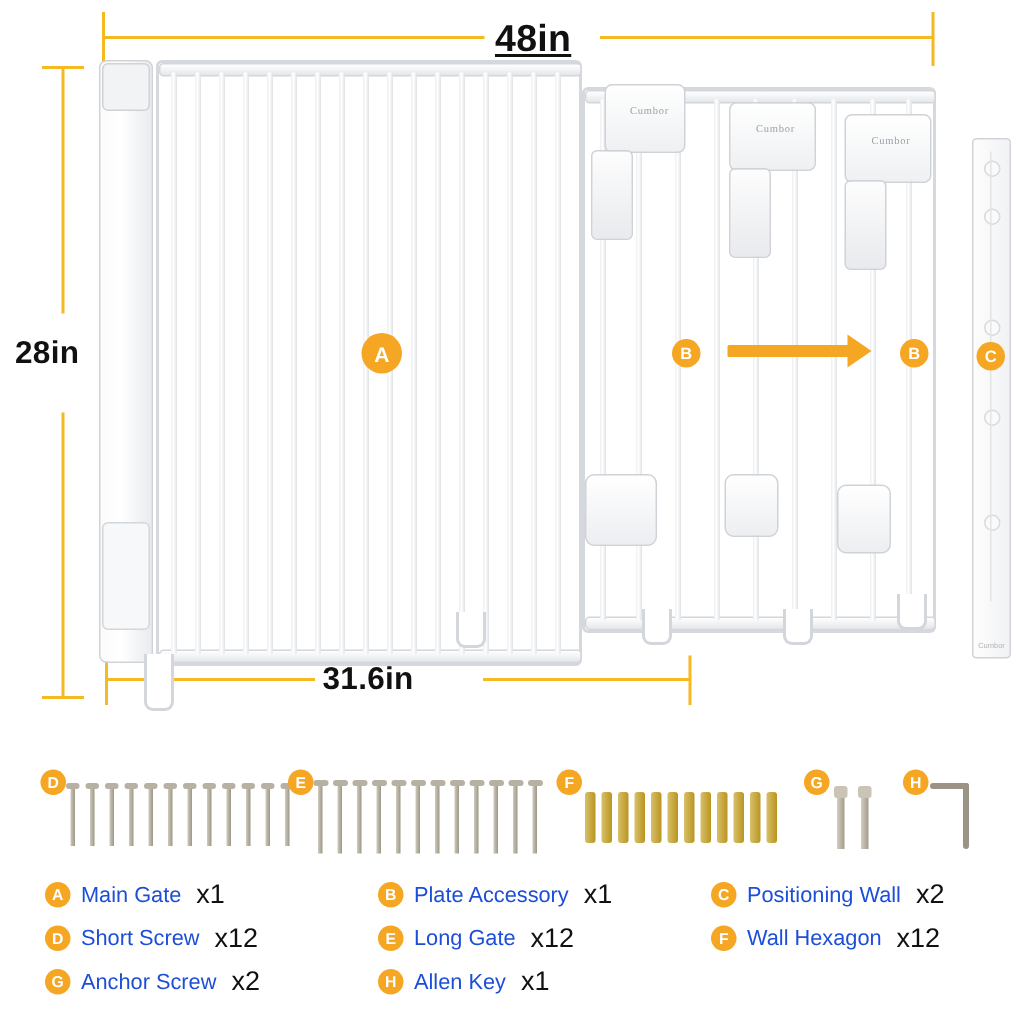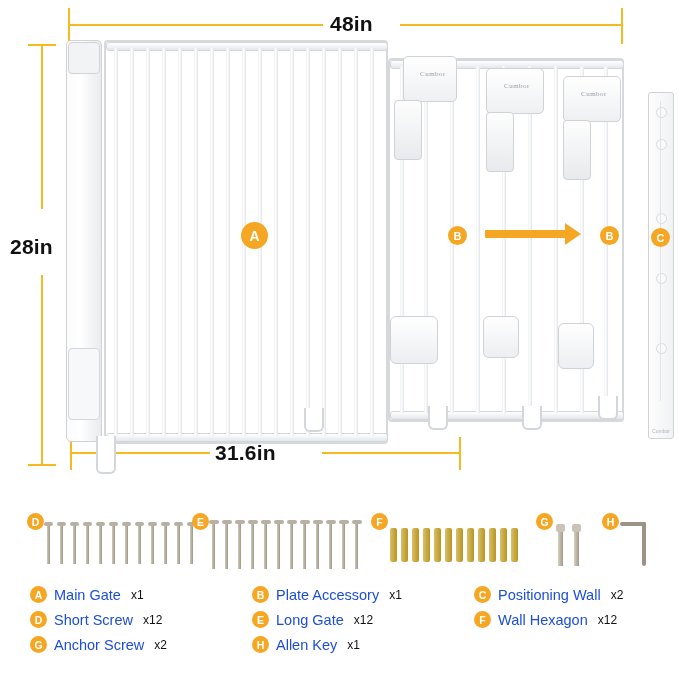--- a/index.html
+++ b/index.html
@@ -20,21 +20,21 @@
   .dim-v{width:2px;}
   .tick-v{width:2px;background:#f5b921;}
   .tick-h{height:2px;background:#f5b921;}
 
   .dim-label{
     color:#111;
     font-weight:bold;
     letter-spacing:.2px;
     white-space:nowrap;
   }
-  .dim-48{font-size:21px;}
+  .dim-48{font-size:25px;text-decoration:underline;}
   .dim-28{font-size:21px;}
   .dim-316{font-size:21px;}
 
   
   .gate-wrap{left:58px;top:38px;width:565px;height:415px;}
 
   
   .post-left{
     left:8px;top:2px;width:34px;height:400px;
     background:linear-gradient(90deg,#fbfbfb 0%,#ffffff 40%,#e9ebee 100%);
@@ -132,38 +132,38 @@
   .badge-list{width:17px;height:17px;font-size:10.5px;}
 
   
   .hw-row{left:0;top:500px;width:679px;height:70px;}
 
   
   .legend{left:30px;top:586px;width:640px;}
   .legend-row{display:flex;margin-bottom:8px;}
   .legend-cell{display:flex;align-items:center;}
   .legend-text{font-size:14.5px;color:#1d4ed8;margin-left:7px;white-space:nowrap;}
-  .legend-qty{font-size:12px;color:#111;margin-left:10px;white-space:nowrap;}
+  .legend-qty{font-size:18px;color:#111;margin-left:10px;white-space:nowrap;}
 </style>
 </head>
 <body>
 
 <div class="stage">
 
   <div class="abs dim-line dim-h" style="left:68px;top:24px;width:255px;"></div>
   <div class="abs dim-line dim-h" style="left:400px;top:24px;width:222px;"></div>
   <div class="abs tick-v" style="left:68px;top:8px;height:36px;"></div>
   <div class="abs tick-v" style="left:621px;top:8px;height:36px;"></div>
   <div class="abs dim-label dim-48" style="left:330px;top:12px;">48in</div>
 
   <div class="abs dim-line dim-v" style="left:41px;top:44px;height:165px;"></div>
   <div class="abs dim-line dim-v" style="left:41px;top:275px;height:190px;"></div>
   <div class="abs tick-h" style="left:28px;top:44px;width:28px;"></div>
   <div class="abs tick-h" style="left:28px;top:464px;width:28px;"></div>
-  <div class="abs dim-label dim-28" style="left:10px;top:235px;">28in</div>
+  <div class="abs dim-label dim-28" style="left:10px;top:224px;">28in</div>
 
   <div class="abs dim-line dim-h" style="left:70px;top:452px;width:140px;"></div>
   <div class="abs dim-line dim-h" style="left:322px;top:452px;width:138px;"></div>
   <div class="abs tick-v" style="left:70px;top:437px;height:33px;"></div>
   <div class="abs tick-v" style="left:459px;top:437px;height:33px;"></div>
   <div class="abs dim-label dim-316" style="left:215px;top:441px;">31.6in</div>
 
   <div class="abs gate-wrap">
 
     <div class="post-left abs"></div>

